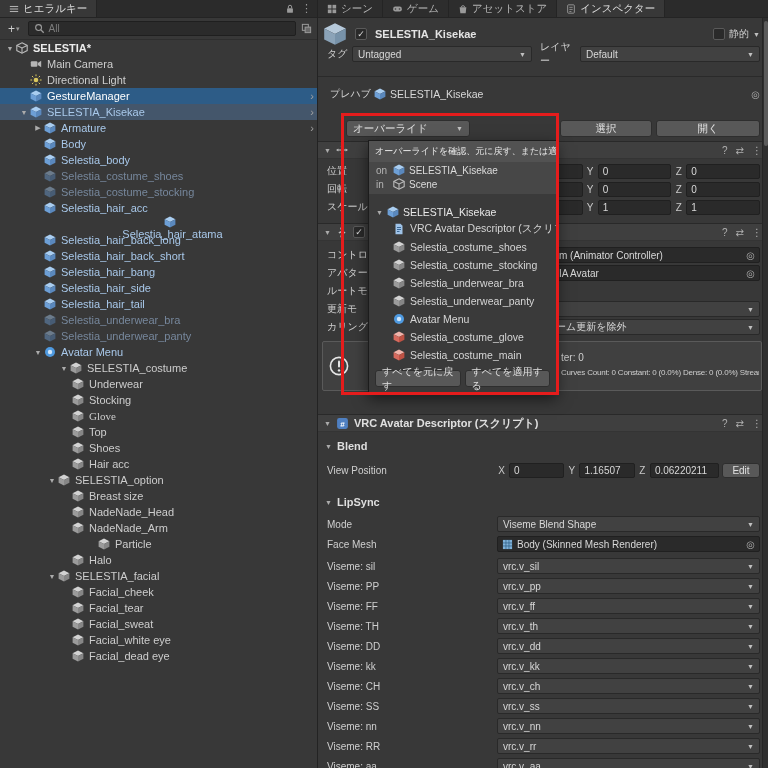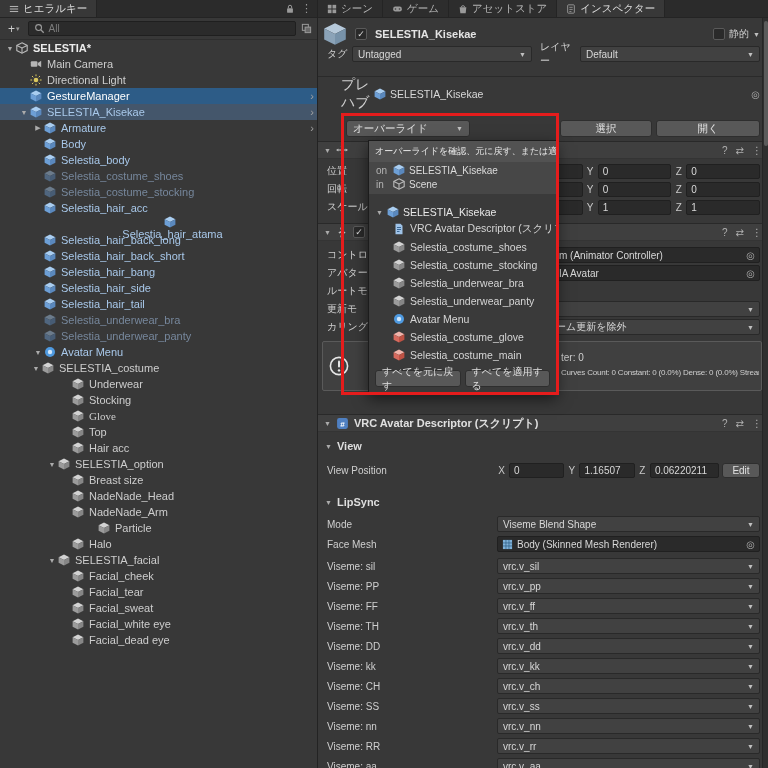--- a/index.html
+++ b/index.html
@@ -339,21 +339,21 @@
       <div class="h-row" style="padding-left: 32px;">
         <span class="arrow">▼</span>
         <span class="icon">
           <svg width="12" height="12" viewBox="0 0 12 12">
             <circle cx="6" cy="6" r="5" fill="#4f9ae0"></circle>
             <circle cx="6" cy="6" r="2.2" fill="#cfe6fa"></circle>
           </svg>
         </span>
         <span class="lbl lp">Avatar Menu</span>
       </div>
-      <div class="h-row" style="padding-left: 30px;">
+      <div class="h-row" style="padding-left: 58px;">
         <span class="arrow">▼</span>
         <span class="icon">
           <svg width="12" height="12" viewBox="0 0 12 12">
             <polygon points="6,0.6 11.4,3.3 6,6 0.6,3.3" fill="#d2d2d2"></polygon>
             <polygon points="0.6,3.3 6,6 6,11.4 0.6,8.7" fill="#9b9b9b"></polygon>
             <polygon points="11.4,3.3 6,6 6,11.4 11.4,8.7" fill="#868686"></polygon>
           </svg>
         </span>
         <span class="lbl ln">SELESTIA_costume</span>
       </div>
@@ -393,20 +393,31 @@
       <div class="h-row" style="padding-left: 60px;">
         <span class="arrow"></span>
         <span class="icon">
           <svg width="12" height="12" viewBox="0 0 12 12">
             <polygon points="6,0.6 11.4,3.3 6,6 0.6,3.3" fill="#d2d2d2"></polygon>
             <polygon points="0.6,3.3 6,6 6,11.4 0.6,8.7" fill="#9b9b9b"></polygon>
             <polygon points="11.4,3.3 6,6 6,11.4 11.4,8.7" fill="#868686"></polygon>
           </svg>
         </span>
         <span class="lbl ln">Top</span>
+      </div>
+      <div class="h-row" style="padding-left: 60px;">
+        <span class="arrow"></span>
+        <span class="icon">
+          <svg width="12" height="12" viewBox="0 0 12 12">
+            <polygon points="6,0.6 11.4,3.3 6,6 0.6,3.3" fill="#d2d2d2"></polygon>
+            <polygon points="0.6,3.3 6,6 6,11.4 0.6,8.7" fill="#9b9b9b"></polygon>
+            <polygon points="11.4,3.3 6,6 6,11.4 11.4,8.7" fill="#868686"></polygon>
+          </svg>
+        </span>
+        <span class="lbl ln">Shoes</span>
       </div>
       <div class="h-row" style="padding-left: 60px;">
         <span class="arrow"></span>
         <span class="icon">
           <svg width="12" height="12" viewBox="0 0 12 12">
             <polygon points="6,0.6 11.4,3.3 6,6 0.6,3.3" fill="#d2d2d2"></polygon>
             <polygon points="0.6,3.3 6,6 6,11.4 0.6,8.7" fill="#9b9b9b"></polygon>
             <polygon points="11.4,3.3 6,6 6,11.4 11.4,8.7" fill="#868686"></polygon>
           </svg>
         </span>
@@ -620,21 +631,21 @@
     </div>
     <span style="padding-left:8px;width:48px;font-size:10px;color:#cfcfcf;flex:none">レイヤー</span>
     <div class="dd" style="margin-right:8px">
       <span class="ddtext">Default</span>
         <span class="ddcaret">▼</span>
     </div>
   </div>
   <div class="sep" style="top:76px"></div>
 
   <div class="irow" style="top:86px">
-    <span style="padding-left:23px;width:56px;font-size:14px;color:#cfcfcf;flex:none">プレハブ</span>
+    <span style="padding-left:12px;width:56px;font-size:10px;color:#cfcfcf;flex:none">プレハブ</span>
     <span class="icon">
         <svg width="12" height="12" viewBox="0 0 12 12">
           <polygon points="6,0.6 11.4,3.3 6,6 0.6,3.3" fill="#a9cdf0"></polygon>
           <polygon points="0.6,3.3 6,6 6,11.4 0.6,8.7" fill="#6d9fd6"></polygon>
           <polygon points="11.4,3.3 6,6 6,11.4 11.4,8.7" fill="#5a88bd"></polygon>
         </svg>
       </span>
     <span style="margin-left:4px;font-size:10.5px;color:#d8d8d8">SELESTIA_Kisekae</span>
     <span class="picker" style="margin-left:auto;margin-right:8px">◎</span>
   </div>
@@ -781,21 +792,21 @@
       </span>
     <span>VRC Avatar Descriptor (スクリプト)</span>
     <span class="hicons">
       <span class="hic">?</span>
       <span class="hic">⇄</span>
       <span class="hic">⋮</span>
     </span>
   </div>
   <div class="secrow" style="top:440px">
     <span class="arrow">▼</span>
-    <span>View</span>
+    <span>Blend</span>
   </div>
   <div class="irow" style="top:462px">
     <span class="ilabel">View Position</span>
     <div class="val">
       <span class="axis">X</span>
         <div class="nfield">0</div>
       <span class="axis">Y</span>
         <div class="nfield">1.16507</div>
       <span class="axis">Z</span>
         <div class="nfield" style="flex:1.3">0.06220211</div>

